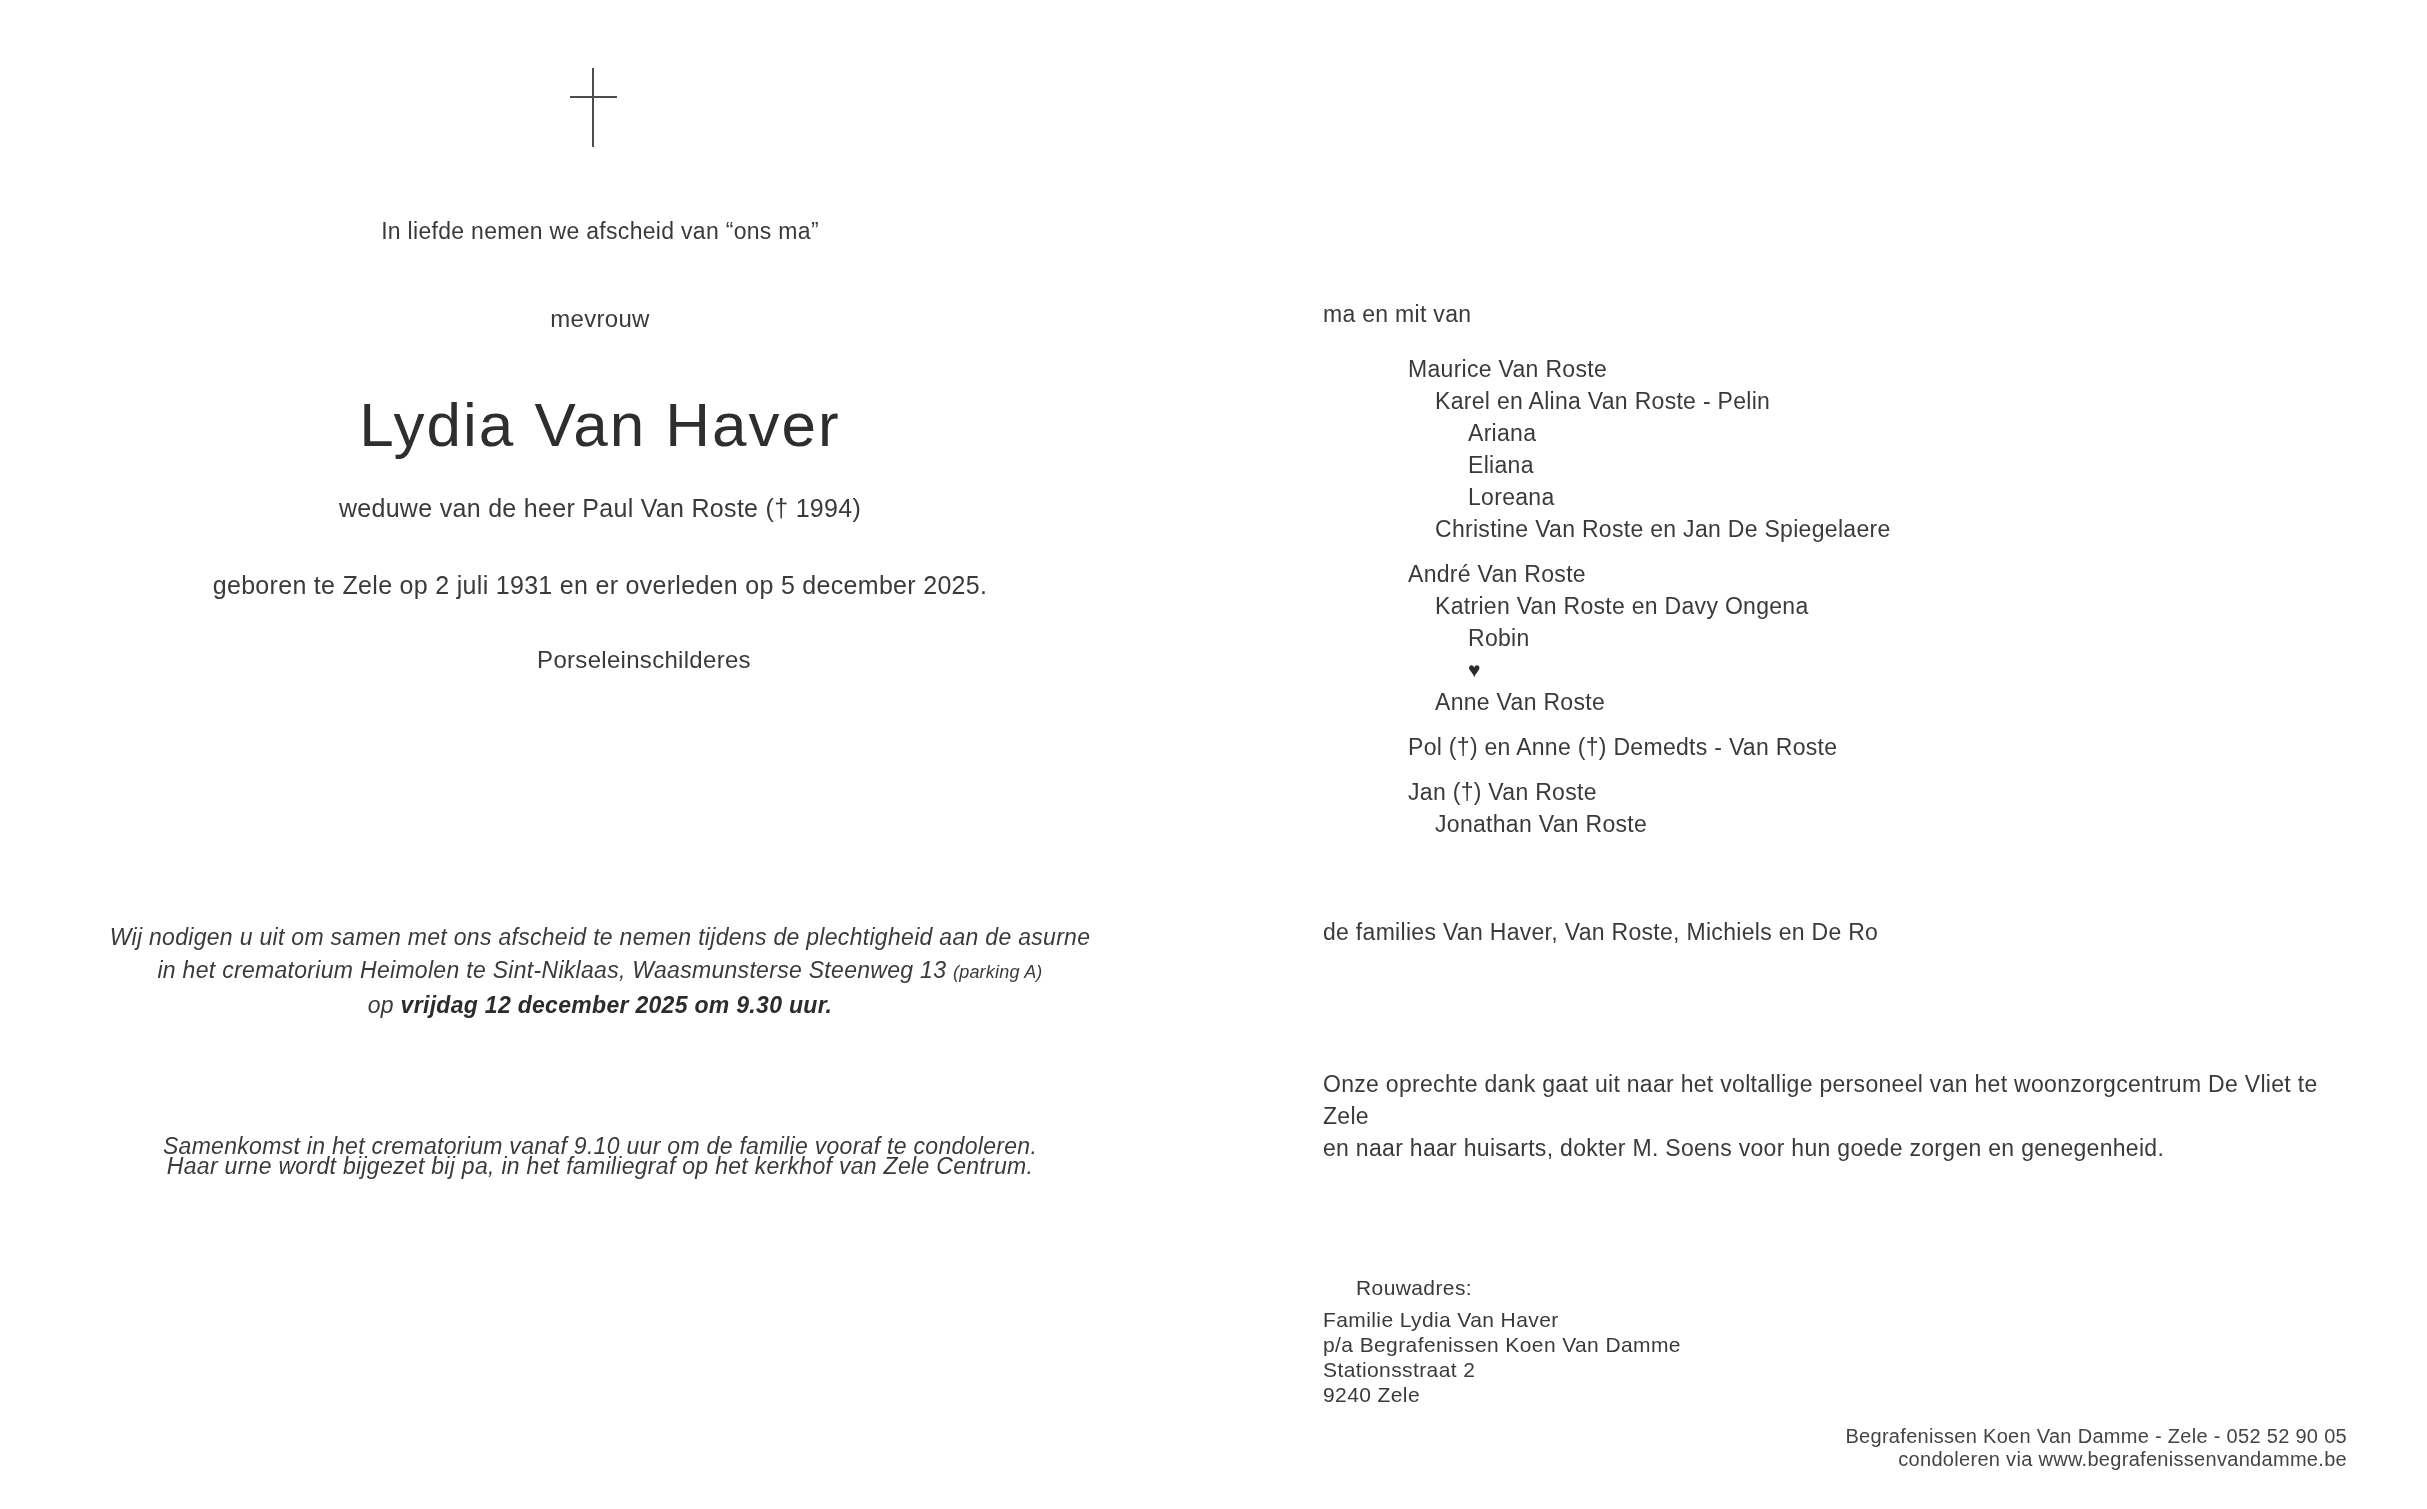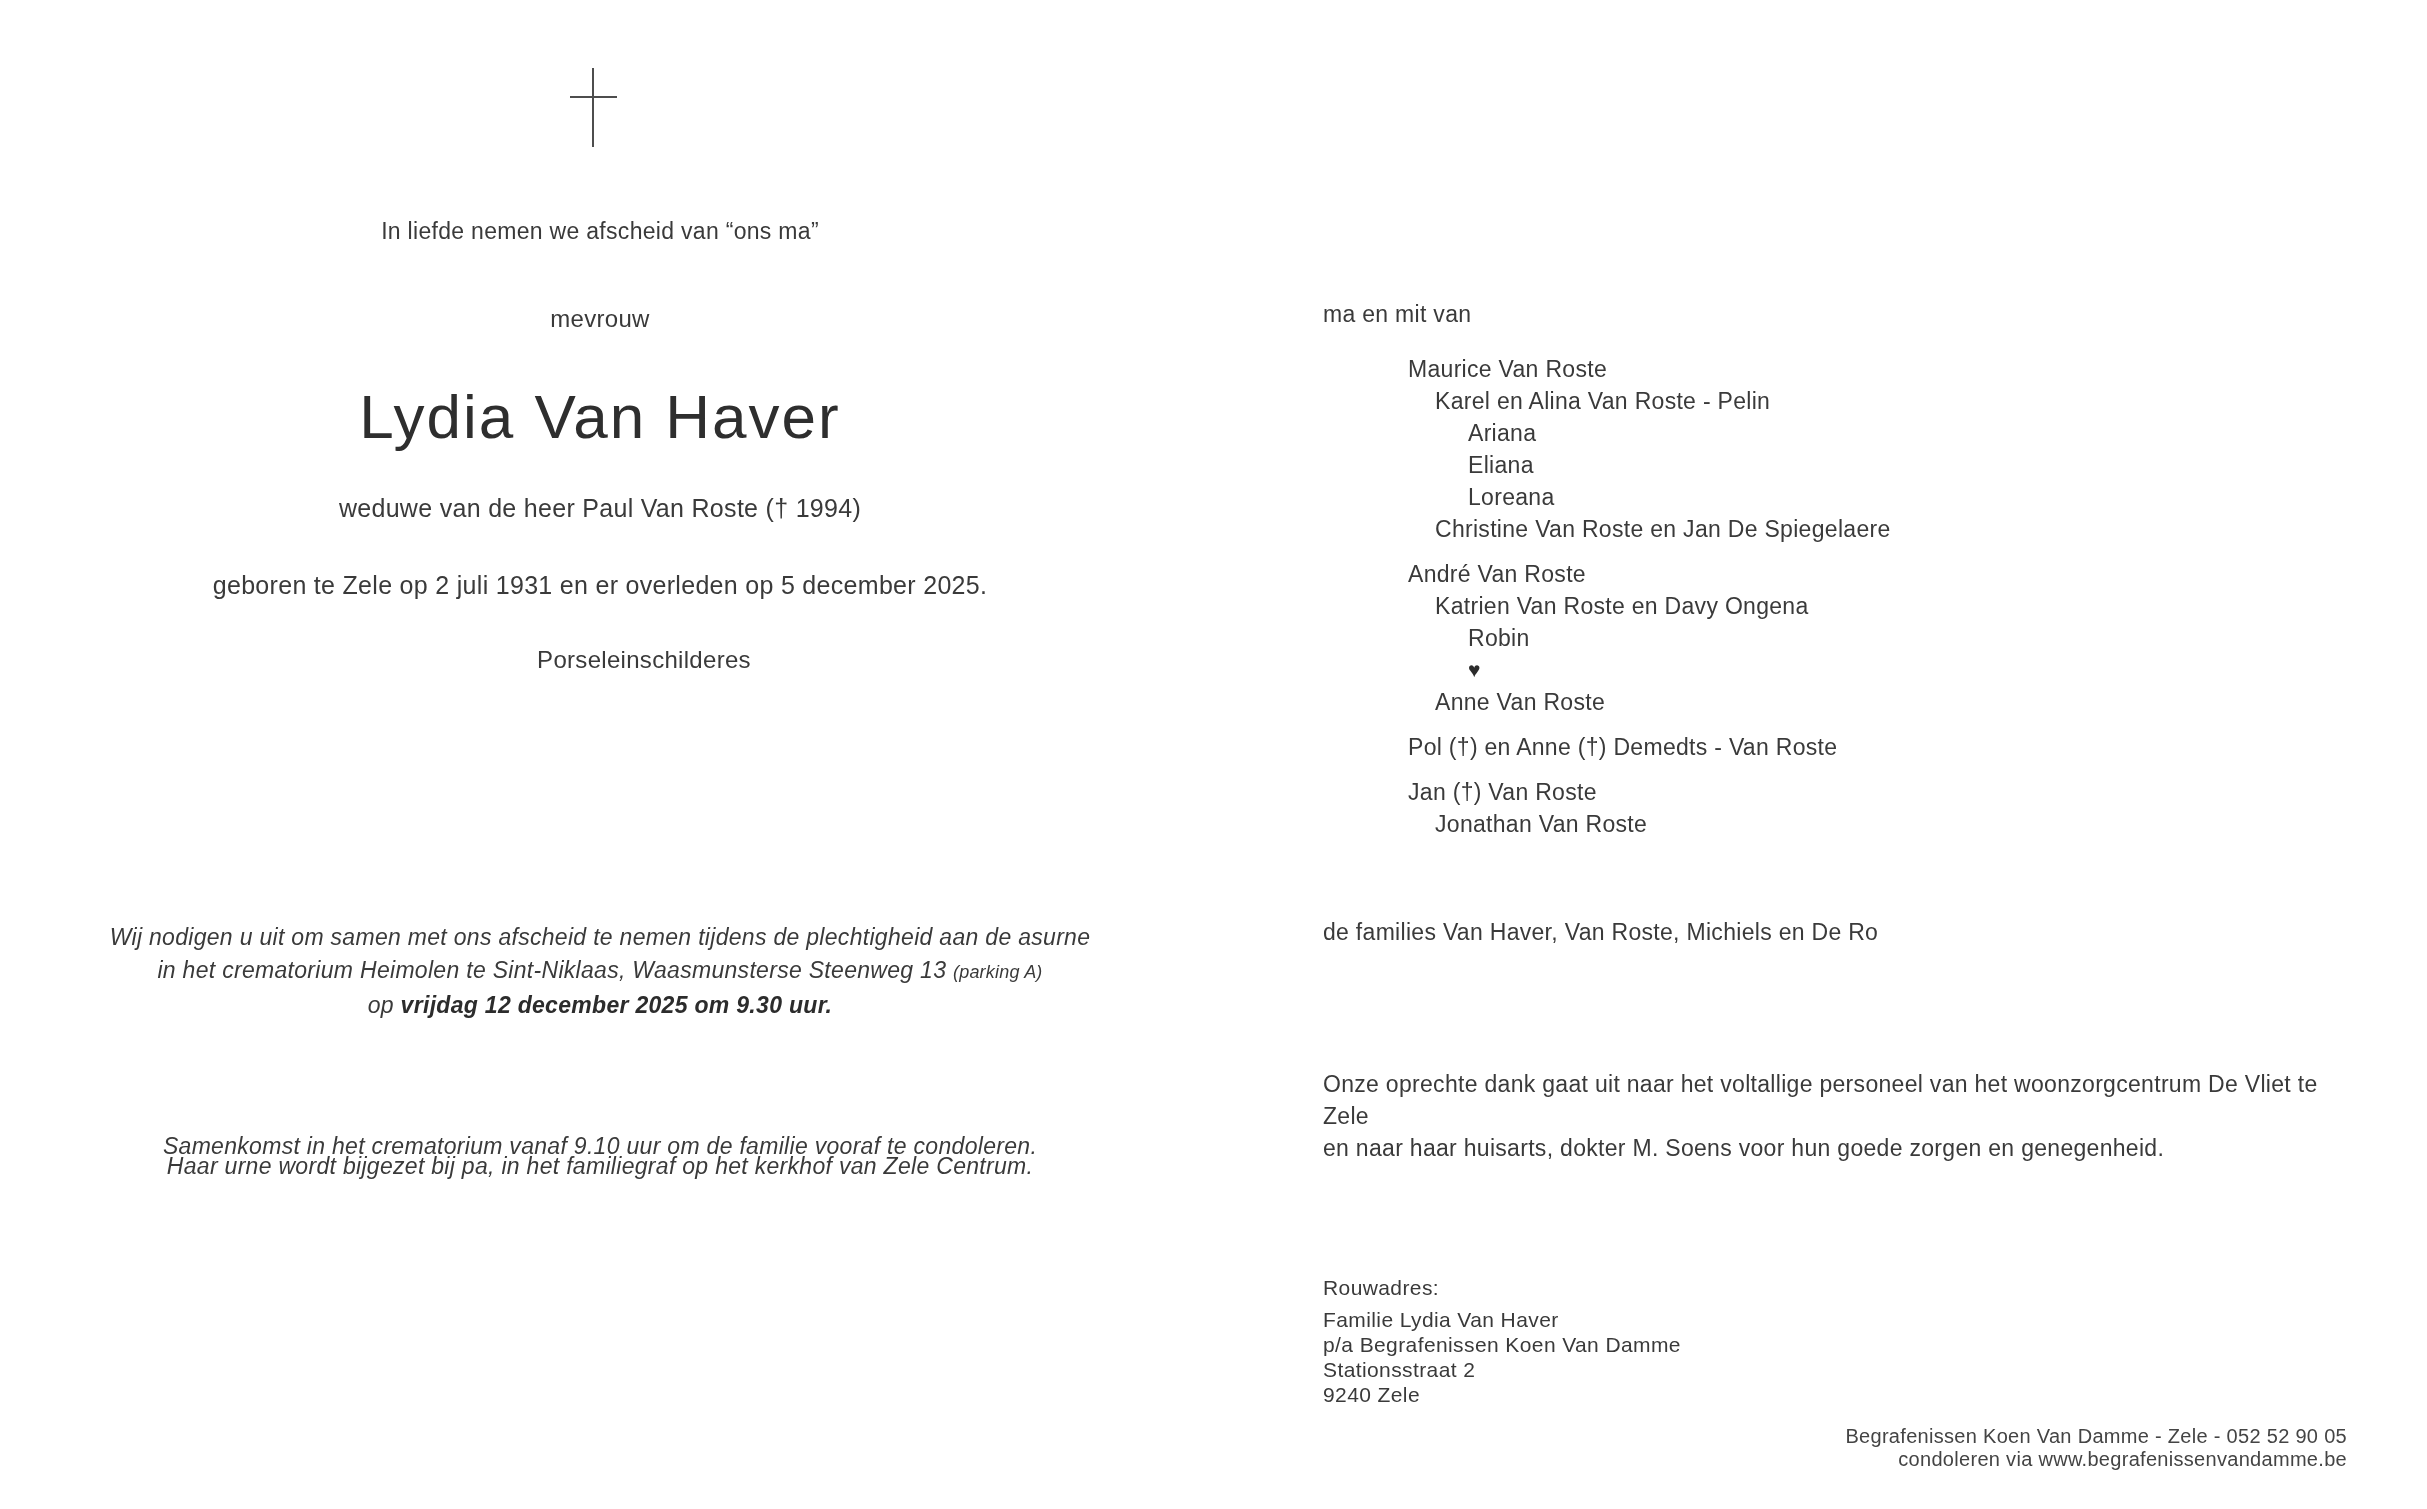--- a/index.html
+++ b/index.html
@@ -12,21 +12,21 @@
     font-family: "Liberation Sans", sans-serif;
     color: #3a3a3a;
     letter-spacing: 0.3px;
   }
   
   .lc { position: absolute; left: 0; width: 1200px; text-align: center; }
   .body-txt { font-size: 23px; line-height: 33px; font-style: italic; }
   .intro      { top: 218px; font-size: 23px; }
   .salutation { top: 305px; font-size: 24px; }
   .deceased-name {
-    top: 380px;
+    top: 388px;
     font-size: 62px;
     letter-spacing: 2px;
     color: #2e2e2e;
     line-height: 74px;
   }
   .widow      { top: 494px; font-size: 25px; }
   .borndied   { top: 571px; font-size: 25px; }
   .profession { top: 646px; font-size: 24px; margin-left: 44px; }
   .invitation { top: 921px; }
   .gathering  { top: 1130px; }
@@ -46,21 +46,21 @@
   .fam-list     { top: 353px; font-size: 23px; }
   .fam-line     { line-height: 32px; white-space: nowrap; }
   .ind0 { padding-left: 85px; }
   .ind1 { padding-left: 112px; }
   .ind2 { padding-left: 145px; }
   .gap  { margin-top: 13px; }
   .heart-line { font-size: 21px; color: #2b2b2b; }
   .families-line { top: 919px; font-size: 23px; }
   .thanks { top: 1068px; font-size: 23px; line-height: 32px; width: 1030px; }
   .rouwadres { top: 1275px; font-size: 21px; line-height: 25px; letter-spacing: 0.4px; }
-  .rouwadres .label { margin-bottom: 7px; }
+  .rouwadres .label { margin-bottom: 7px; margin-left: 33px; }
 
   .footer {
     position: absolute;
     right: 80px;
     top: 1425px;
     text-align: right;
     font-size: 20px;
     line-height: 23px;
     color: #444444;
   }

